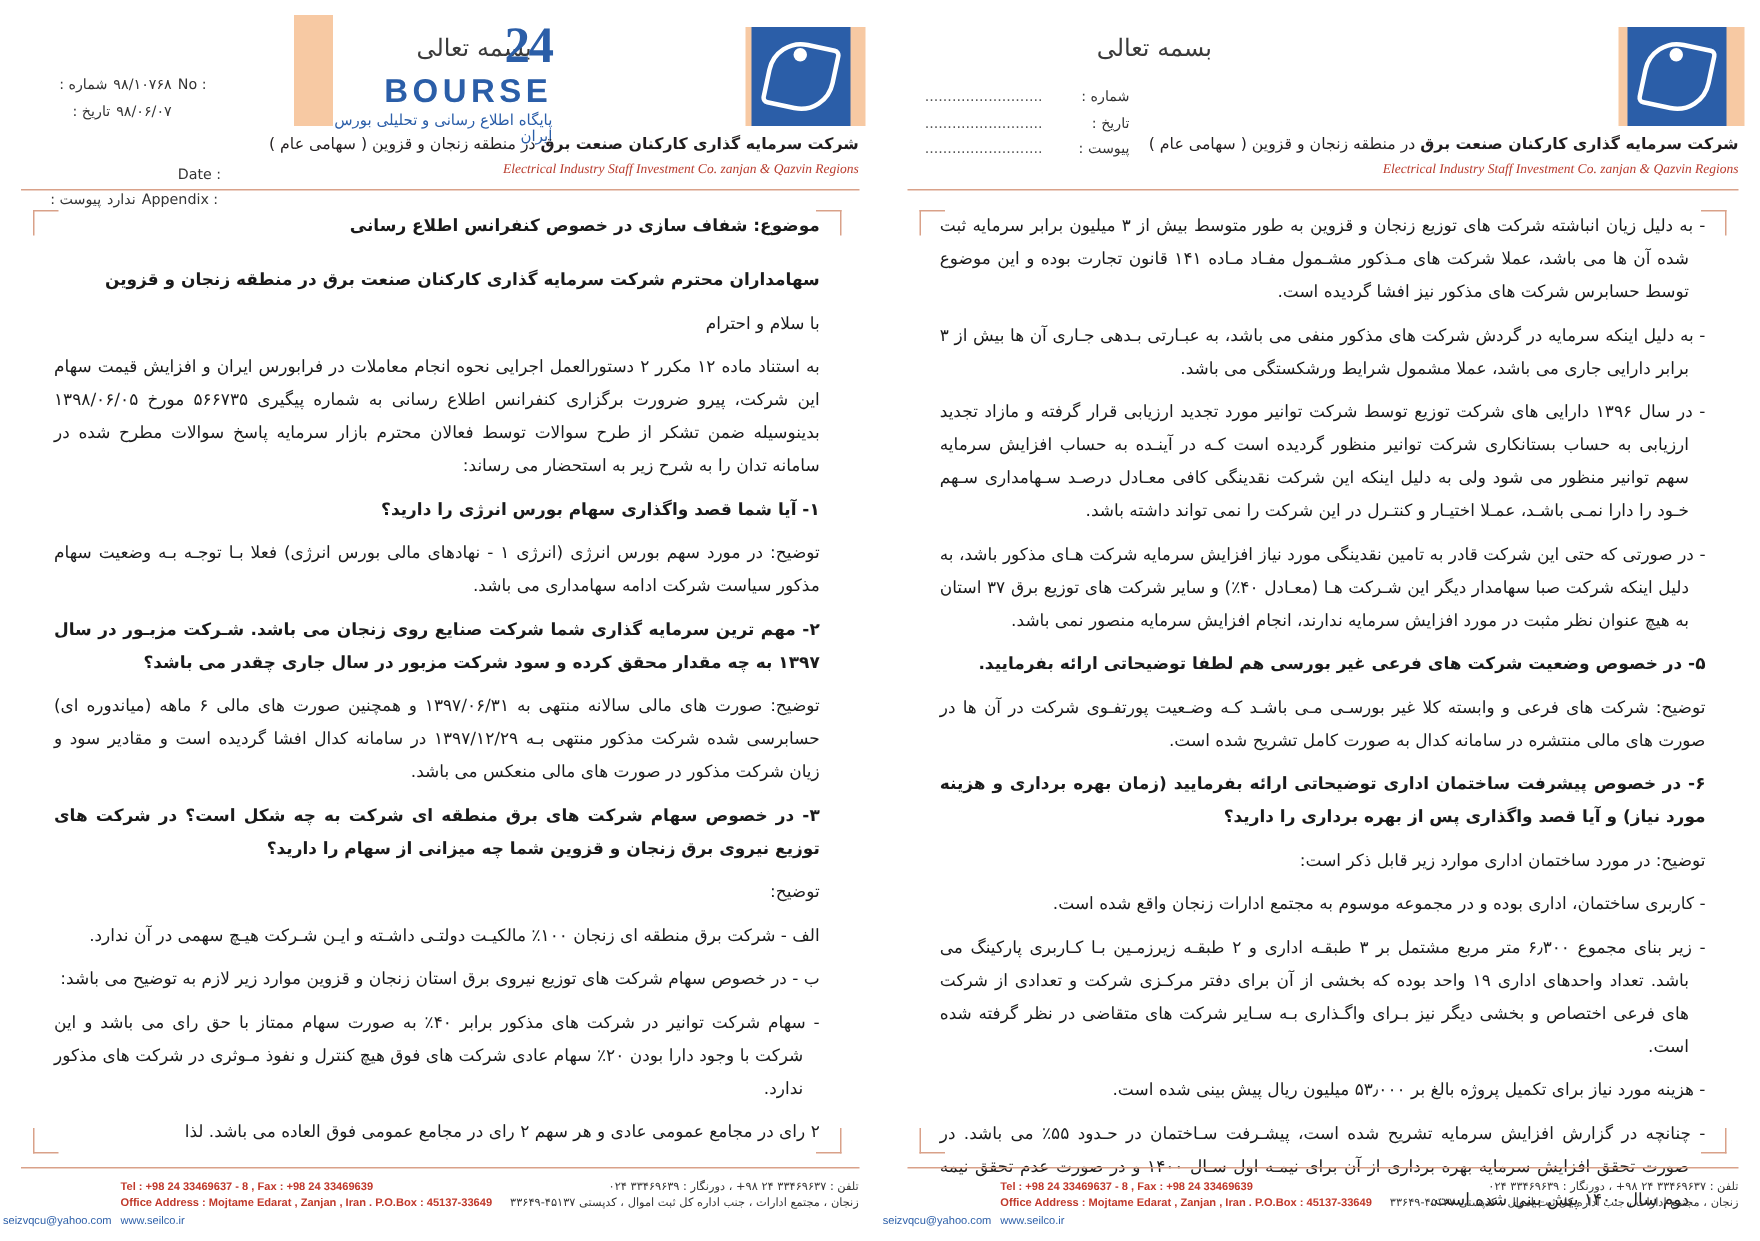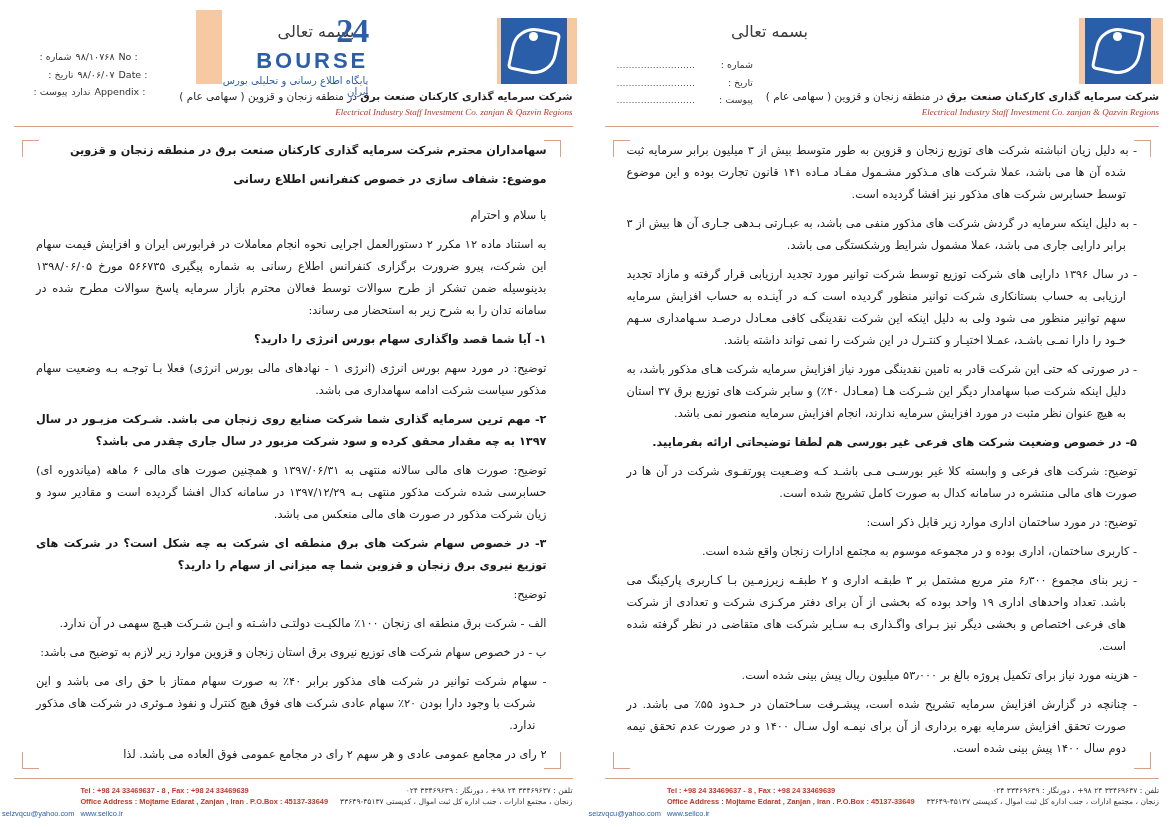--- a/index.html
+++ b/index.html
@@ -141,20 +141,21 @@
 
     <div class="body" style="right:36px;left:40px;">
       <p class="dash">- به دلیل زیان انباشته شرکت های توزیع زنجان و قزوین به طور متوسط بیش از ۳ میلیون برابر سرمایه ثبت شده آن ها می باشد، عملا شرکت های مـذکور مشـمول مفـاد مـاده ۱۴۱ قانون تجارت بوده و این موضوع توسط حسابرس شرکت های مذکور نیز افشا گردیده است.</p>
       <p class="dash">- به دلیل اینکه سرمایه در گردش شرکت های مذکور منفی می باشد، به عبـارتی بـدهی جـاری آن ها بیش از ۳ برابر دارایی جاری می باشد، عملا مشمول شرایط ورشکستگی می باشد.</p>
       <p class="dash">- در سال ۱۳۹۶ دارایی های شرکت توزیع توسط شرکت توانیر مورد تجدید ارزیابی قرار گرفته و مازاد تجدید ارزیابی به حساب بستانکاری شرکت توانیر منظور گردیده است کـه در آینـده به حساب افزایش سرمایه سهم توانیر منظور می شود ولی به دلیل اینکه این شرکت نقدینگی کافی معـادل درصـد سـهامداری سـهم خـود را دارا نمـی باشـد، عمـلا اختیـار و کنتـرل در این شرکت را نمی تواند داشته باشد.</p>
       <p class="dash">- در صورتی که حتی این شرکت قادر به تامین نقدینگی مورد نیاز افزایش سرمایه شرکت هـای مذکور باشد، به دلیل اینکه شرکت صبا سهامدار دیگر این شـرکت هـا (معـادل ۴۰٪) و سایر شرکت های توزیع برق ۳۷ استان به هیچ عنوان نظر مثبت در مورد افزایش سرمایه ندارند، انجام افزایش سرمایه منصور نمی باشد.</p>
 
       <p class="q">۵- در خصوص وضعیت شرکت های فرعی غیر بورسی هم لطفا توضیحاتی ارائه بفرمایید.</p>
       <p class="ans">توضیح: شرکت های فرعی و وابسته کلا غیر بورسـی مـی باشـد کـه وضـعیت پورتفـوی شرکت در آن ها در صورت های مالی منتشره در سامانه کدال به صورت کامل تشریح شده است.</p>
 
+      <p class="q">۶- در خصوص پیشرفت ساختمان اداری توضیحاتی ارائه بفرمایید (زمان بهره برداری و هزینه مورد نیاز) و آیا قصد واگذاری پس از بهره برداری را دارید؟</p>
       <p class="ans">توضیح: در مورد ساختمان اداری موارد زیر قابل ذکر است:</p>
       <p class="dash">- کاربری ساختمان، اداری بوده و در مجموعه موسوم به مجتمع ادارات زنجان واقع شده است.</p>
       <p class="dash">- زیر بنای مجموع ۶٫۳۰۰ متر مربع مشتمل بر ۳ طبقـه اداری و ۲ طبقـه زیرزمـین بـا کـاربری پارکینگ می باشد. تعداد واحدهای اداری ۱۹ واحد بوده که بخشی از آن برای دفتر مرکـزی شرکت و تعدادی از شرکت های فرعی اختصاص و بخشی دیگر نیز بـرای واگـذاری بـه سـایر شرکت های متقاضی در نظر گرفته شده است.</p>
       <p class="dash">- هزینه مورد نیاز برای تکمیل پروژه بالغ بر ۵۳٫۰۰۰ میلیون ریال پیش بینی شده است.</p>
       <p class="dash">- چنانچه در گزارش افزایش سرمایه تشریح شده است، پیشـرفت سـاختمان در حـدود ۵۵٪ می باشد. در صورت تحقق افزایش سرمایه بهره برداری از آن برای نیمـه اول سـال ۱۴۰۰ و در صورت عدم تحقق نیمه دوم سال ۱۴۰۰ پیش بینی شده است.</p>
     </div>
 
     <div class="ftr-line" style="bottom:48px;left:18px;right:14px;"></div>
     <div class="ftr" style="right:14px;left:18px;">
       <div class="ftr-row">
@@ -197,42 +198,42 @@
       </div>
       <div class="co-en" style="top:107px;right:14px;">Electrical Industry Staff Investment Co. zanjan &amp; Qazvin Regions</div>
 
       <div class="meta" style="top:48px;right:430px;">
         <div style="justify-content:flex-start;">
           <span class="lbl" style="min-width:38px;direction:ltr;">No :</span>
           <span>۹۸/۱۰۷۶۸</span>
           <span class="lbl" style="min-width:auto;">شماره :</span>
         </div>
         <div style="justify-content:flex-start;">
-          <span class="lbl" style="min-width:38px;direction:ltr;">Date :</span>
+          <span class="lbl" style="min-width:38px;direction:ltr;margin-top:42px;">Date :</span>
           <span>۹۸/۰۶/۰۷</span>
           <span class="lbl" style="min-width:auto;">تاریخ :</span>
         </div>
         <div style="justify-content:flex-start;">
           <span class="lbl" style="min-width:62px;direction:ltr;">Appendix :</span>
           <span>ندارد</span>
           <span class="lbl" style="min-width:auto;">پیوست :</span>
         </div>
       </div>
 
       <div class="hrule" style="top:126px;left:14px;right:14px;"></div>
     </div>
 
     <div class="corner" style="top:140px;right:26px;border-left:none;border-bottom:none;"></div>
     <div class="corner" style="top:140px;left:22px;border-right:none;border-bottom:none;"></div>
     <div class="corner" style="bottom:58px;right:26px;border-left:none;border-top:none;"></div>
     <div class="corner" style="bottom:58px;left:22px;border-right:none;border-top:none;"></div>
 
     <div class="body" style="right:40px;left:36px;">
+      <p class="q" style="margin-bottom:14px;">موضوع: شفاف سازی در خصوص کنفرانس اطلاع رسانی</p>
       <p class="q">سهامداران محترم شرکت سرمایه گذاری کارکنان صنعت برق در منطقه زنجان و قزوین</p>
-      <p class="q" style="margin-bottom:14px;">موضوع: شفاف سازی در خصوص کنفرانس اطلاع رسانی</p>
       <p class="greet">با سلام و احترام</p>
       <p>به استناد ماده ۱۲ مکرر ۲ دستورالعمل اجرایی نحوه انجام معاملات در فرابورس ایران و افزایش قیمت سهام این شرکت، پیرو ضرورت برگزاری کنفرانس اطلاع رسانی به شماره پیگیری ۵۶۶۷۳۵ مورخ ۱۳۹۸/۰۶/۰۵ بدینوسیله ضمن تشکر از طرح سوالات توسط فعالان محترم بازار سرمایه پاسخ سوالات مطرح شده در سامانه تدان را به شرح زیر به استحضار می رساند:</p>
 
       <p class="q">۱- آیا شما قصد واگذاری سهام بورس انرژی را دارید؟</p>
       <p class="ans">توضیح: در مورد سهم بورس انرژی (انرژی ۱ - نهادهای مالی بورس انرژی) فعلا بـا توجـه بـه وضعیت سهام مذکور سیاست شرکت ادامه سهامداری می باشد.</p>
 
       <p class="q">۲- مهم ترین سرمایه گذاری شما شرکت صنایع روی زنجان می باشد. شـرکت مزبـور در سال ۱۳۹۷ به چه مقدار محقق کرده و سود شرکت مزبور در سال جاری چقدر می باشد؟</p>
       <p class="ans">توضیح: صورت های مالی سالانه منتهی به ۱۳۹۷/۰۶/۳۱ و همچنین صورت های مالی ۶ ماهه (میاندوره ای) حسابرسی شده شرکت مذکور منتهی بـه ۱۳۹۷/۱۲/۲۹ در سامانه کدال افشا گردیده است و مقادیر سود و زیان شرکت مذکور در صورت های مالی منعکس می باشد.</p>
 
       <p class="q">۳- در خصوص سهام شرکت های برق منطقه ای شرکت به چه شکل است؟ در شرکت های توزیع نیروی برق زنجان و قزوین شما چه میزانی از سهام را دارید؟</p>

